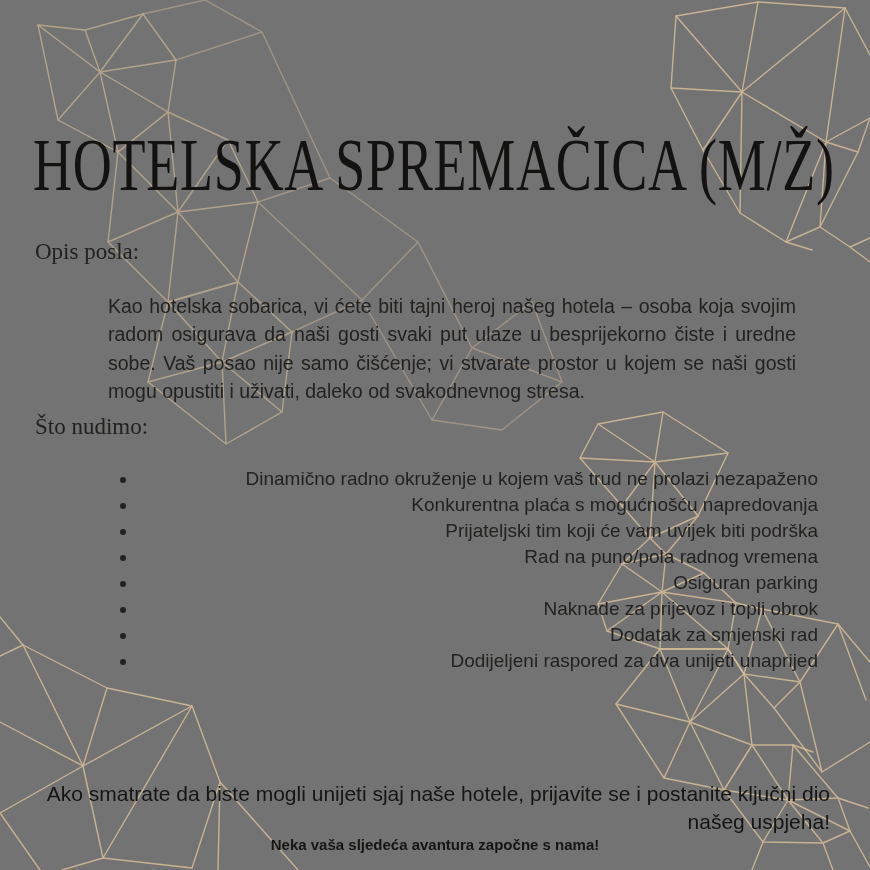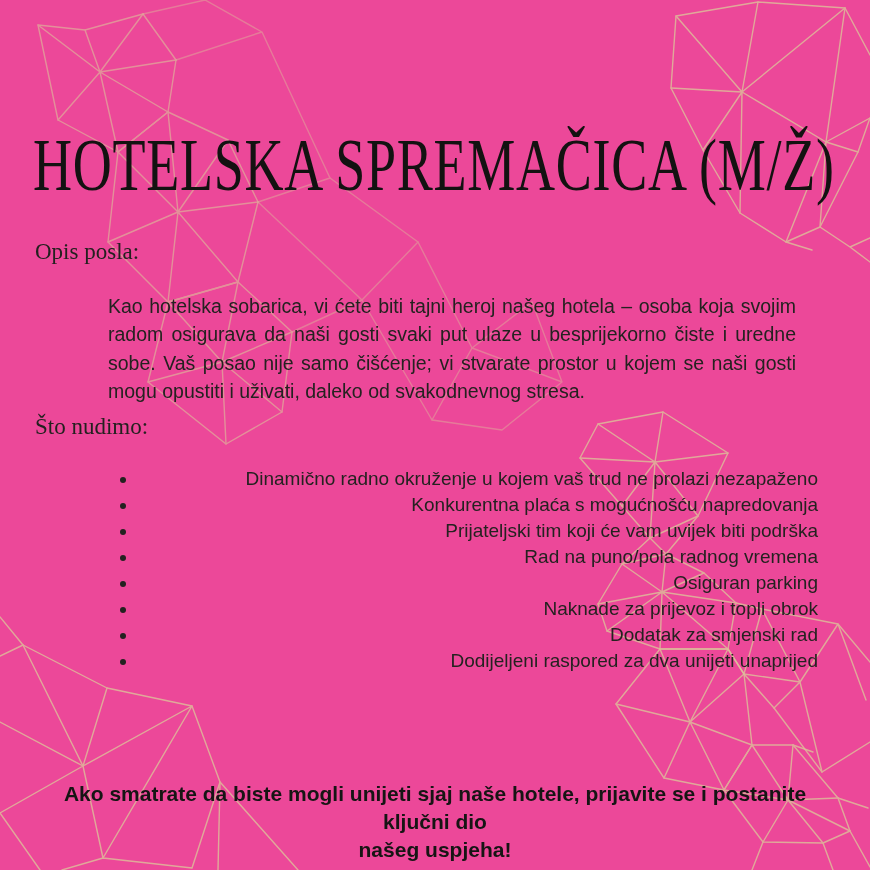--- a/index.html
+++ b/index.html
@@ -1,20 +1,20 @@
 <!DOCTYPE html>
 <html><head>
 <meta charset="utf-8">
 <style>
   html,body{margin:0;padding:0;background:#e8e6e3;}
   .canvas{
     position:relative;
     width:870px;height:870px;
     margin:0 auto;
-    background:#ec4899;
+    background:#737373;
     overflow:hidden;
     font-family:"Liberation Sans", sans-serif;
     color:#1f1d1b;
   }
   .deco{
     position:absolute;inset:0;width:870px;height:870px;
   }
   .deco path{
     fill:none;
     stroke:#ddc29a;
@@ -55,22 +55,22 @@
   .offer-list{
     position:absolute;left:118px;top:466px;width:680px;
     margin:0;padding:0 0 0 20px;
     font-size:19px;line-height:26px;
     color:#242220;
   }
   .offer-list li{margin:0;padding-left:4px;text-align:right;}
 
   .cta{
     position:absolute;left:40px;top:780px;width:790px;
-    text-align:center;
-    font-weight:bold;
+    text-align:right;
+    font-weight:normal;
     font-size:21px;line-height:28px;
     color:#161514;
   }
   .tagline{
     position:absolute;left:40px;top:835px;width:790px;
     text-align:center;
     font-weight:bold;
     font-size:15px;line-height:20px;
     color:#161514;
   }
@@ -152,15 +152,16 @@
       <li>Naknade za prijevoz i topli obrok</li>
       <li>Dodatak za smjenski rad</li>
       <li>Dodijeljeni raspored za dva unijeti unaprijed</li>
     </ul>
 
     <div class="cta">
       <div>Ako smatrate da biste mogli unijeti sjaj naše hotele, prijavite se i postanite ključni dio</div>
       <div>našeg uspjeha!</div>
     </div>
 
+    <div class="tagline">Neka vaša sljedeća avantura započne s nama!</div>
 
   </div>
 </div>
 
 </body></html>

